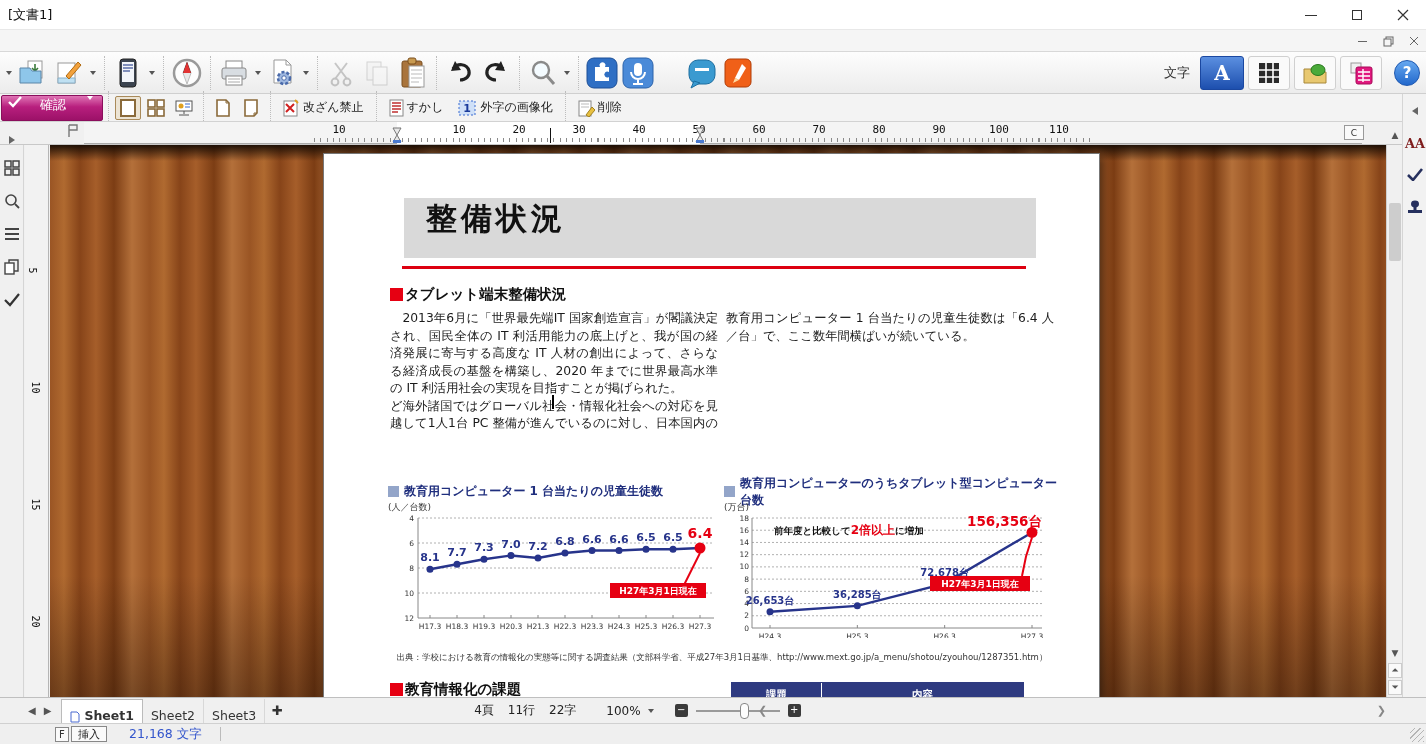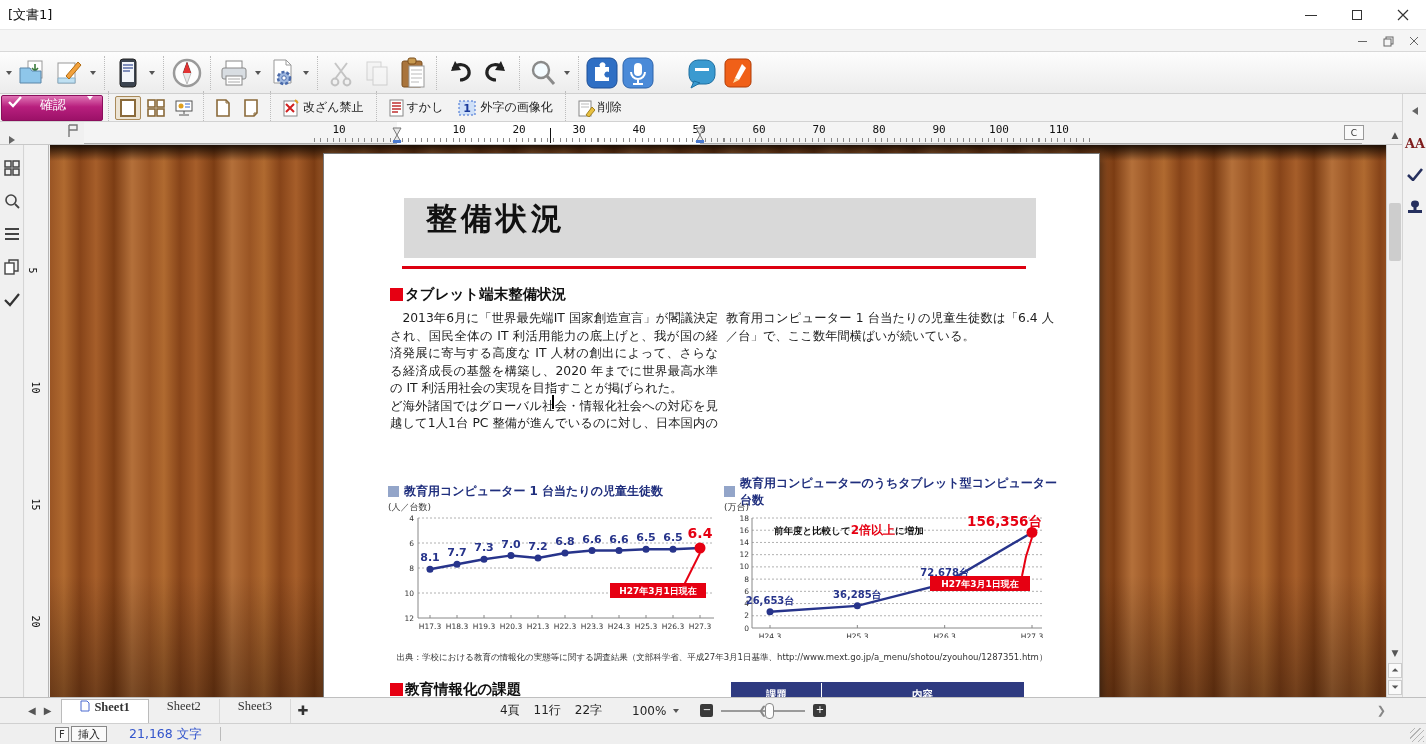--- a/index.html
+++ b/index.html
@@ -91,21 +91,21 @@
   svg text.vlabel { font-size:11px; font-weight:bold; fill:#27348b; }
   svg text.vlabel.hot { font-size:14px; fill:#e60012; }
   svg text.plabel { font-size:10px; font-weight:bold; fill:#27348b; }
   svg text.plabel.hot { font-size:13.5px; fill:#e60012; }
   svg text.flag { font-size:9px; font-weight:bold; fill:#fff; }
   svg text.note { font-size:9.5px; font-weight:bold; fill:#111; }
 
   
   .tabbar { position:absolute; left:0; top:697px; width:1426px; height:26px; background:#f0f0f0; border-top:1px solid #bfbfbf; display:flex; align-items:center; }
   .tab-arrows { display:flex; gap:8px; margin-left:28px; color:#555; font-size:10px; }
-  .sheet-tab { height:24px; padding:0 18px; display:flex; align-items:flex-start; gap:4px; font-size:12.5px; color:#333; border-right:1px solid #d8d8d8;font-family:Liberation Serif, serif; }
+  .sheet-tab { height:24px; padding:0 8px; display:flex; align-items:flex-end; gap:4px; font-size:12.5px; color:#333; border-right:1px solid #d8d8d8; }
   .sheet-tab.active { background:#fff; font-weight:bold; border:1px solid #bbb; border-bottom:none; }
   .plus-btn { width:24px; text-align:center; font-weight:bold; color:#333; }
   .pginfo { font-size:12px; color:#222; margin-left:14px; }
   .zoom-pct { font-size:12px; color:#222; margin-left:30px; display:flex; align-items:center; gap:4px; }
   .zbtn { width:13px; height:13px; background:#3a3a3a; color:#fff; font-size:10px; line-height:11px; text-align:center; border-radius:2px; }
   .ztrack { position:relative; width:84px; height:2px; background:#9a9a9a; margin:0 8px; }
   .zthumb { position:absolute; left:44px; top:-7px; width:9px; height:16px; background:#fdfdfd; border:1px solid #888; border-radius:4px; }
   .hscroll { position:absolute; left:752px; top:2px; width:640px; height:20px; display:flex; align-items:center; justify-content:space-between; color:#888; font-size:11px; padding:0 6px; }
   .statusbar { position:absolute; left:0; top:723px; width:1426px; height:21px; background:#efefef; border-top:1px solid #d0d0d0; display:flex; align-items:center; }
   .f-box { margin-left:55px; width:14px; height:15px; border:1px solid #888; background:#fafafa; font-size:10px; text-align:center; line-height:14px; color:#333; }
@@ -284,20 +284,44 @@
     </svg>
   </span>
   <span class="tbtn">
     <svg width="32" height="34">
       <rect x="3" y="3" width="26" height="28" rx="5" fill="#f06018" stroke="#b03c06"></rect>
       <path d="M13,22 L20,8 L24,12 L17,24 z" fill="#fff"></path>
       <path d="M13,22 l4,2 l-6,3 z" fill="#ffd9a0"></path>
     </svg>
   </span>
 
+  <div class="tb-right">
+    <span class="moji-label">文字</span>
+    <span class="a-btn">A</span>
+    <span class="sq-btn">
+      <svg width="22" height="22">
+        <rect x="1" y="1" width="20" height="20" fill="#2a2a2a"></rect>
+        <path d="M1,8 h20 M1,15 h20 M8,1 v20 M15,1 v20" stroke="#fff" stroke-width="1.6"></path>
+      </svg>
+    </span>
+    <span class="sq-btn">
+      <svg width="26" height="24">
+        <path d="M2,8 h9 l2,3 h11 v11 h-22 z" fill="#e8c870" stroke="#a8883a"></path>
+        <ellipse cx="16" cy="9" rx="7" ry="5.5" fill="#4aaa3a" stroke="#2a7a20"></ellipse>
+      </svg>
+    </span>
+    <span class="sq-btn">
+      <svg width="26" height="26">
+        <rect x="3" y="3" width="10" height="10" fill="#f0f0f0" stroke="#999"></rect>
+        <rect x="8" y="7" width="16" height="17" rx="2" fill="#e0187e" stroke="#a80a58"></rect>
+        <path d="M10,12 h12 M10,16 h12 M10,20 h12 M15,9 v13" stroke="#fff" stroke-width="1.4"></path>
+      </svg>
+    </span>
+    <span class="help-btn">?</span>
+  </div>
 </div>
 
 <div class="toolbar2">
   <div class="confirm-btn">
     <svg width="14" height="12">
         <path d="M1,6 L5,10 L13,1" stroke="#fff" stroke-width="2.4" fill="none"></path>
       </svg>
     <span>確認</span>
     <span class="dd"></span>
   </div>

